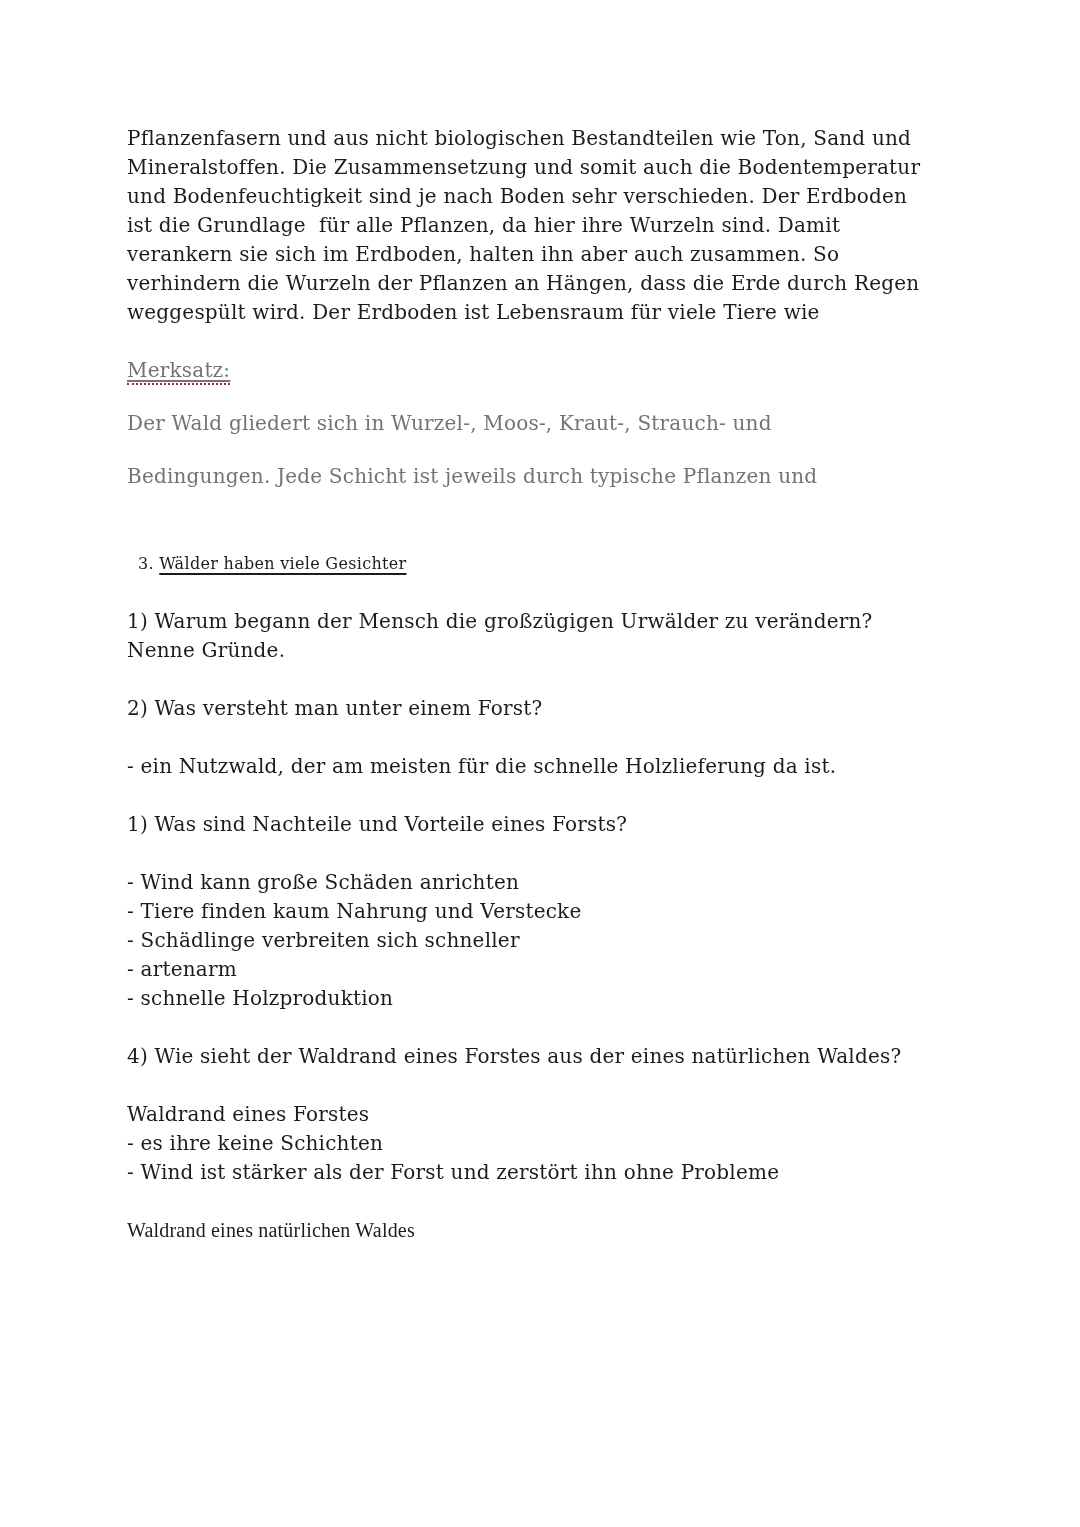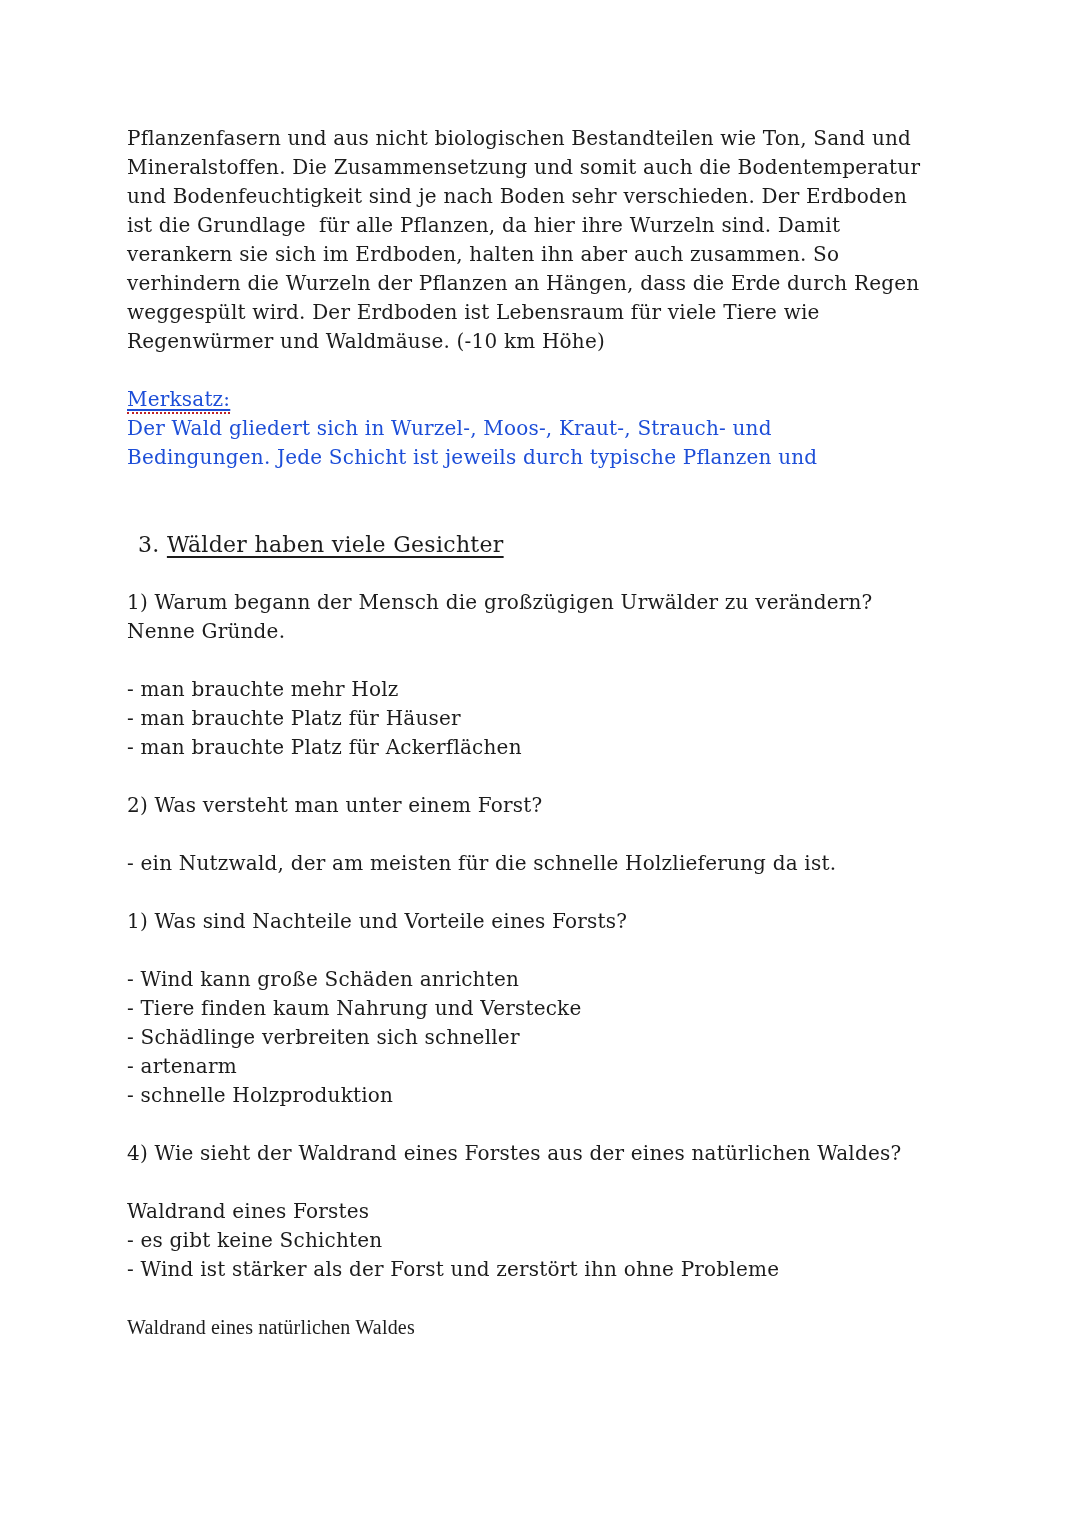--- a/index.html
+++ b/index.html
@@ -33,33 +33,34 @@
   }
   .block:last-child {
     margin-bottom: 0;
     font-family: Liberation Serif, serif;
   }
   .line {
     white-space: pre-wrap;
     min-height: 29px;
   }
   .red .line, .red {
-    color: #1d4ed8;
+    color: #737373;
+    margin-top: 24px;
   }
   .note-title {
     margin-bottom: 0;
   }
   .merksatz-underline {
     text-decoration: underline;
     text-underline-offset: 3px;
     border-bottom: 2px dotted #bf2026;
     padding-bottom: 1px;
   }
   .heading {
-    font-size: 22px;
+    font-size: 16px;
     padding-left: 11px;
     letter-spacing: 0.3px;
   }
   .heading .underline {
     text-decoration: underline;
     text-decoration-thickness: 1.5px;
     text-underline-offset: 4px;
   }
   .extra-gap {
     margin-top: 58px;
@@ -71,36 +72,30 @@
 <div class="page">
   <div class="doc-body">
       <div class="block paragraph">
         <div class="line">Pflanzenfasern und aus nicht biologischen Bestandteilen wie Ton, Sand und</div>
         <div class="line">Mineralstoffen. Die Zusammensetzung und somit auch die Bodentemperatur</div>
         <div class="line">und Bodenfeuchtigkeit sind je nach Boden sehr verschieden. Der Erdboden</div>
         <div class="line">ist die Grundlage  für alle Pflanzen, da hier ihre Wurzeln sind. Damit</div>
         <div class="line">verankern sie sich im Erdboden, halten ihn aber auch zusammen. So</div>
         <div class="line">verhindern die Wurzeln der Pflanzen an Hängen, dass die Erde durch Regen</div>
         <div class="line">weggespült wird. Der Erdboden ist Lebensraum für viele Tiere wie</div>
-        <div class="line">Regenwürmer und Waldmäuse. (-10 km Höhe)</div>
       </div>
       <div class="block note red">
         <div class="line note-title"><span class="merksatz-underline">Merksatz:</span></div>
         <div class="line">Der Wald gliedert sich in Wurzel-, Moos-, Kraut-, Strauch- und</div>
         <div class="line">Bedingungen. Jede Schicht ist jeweils durch typische Pflanzen und</div>
       </div>
       <div class="block heading extra-gap"><span>3. </span><span class="underline">Wälder haben viele Gesichter</span></div>
       <div class="block paragraph">
         <div class="line">1) Warum begann der Mensch die großzügigen Urwälder zu verändern?</div>
         <div class="line">Nenne Gründe.</div>
-      </div>
-      <div class="block paragraph">
-        <div class="line">- man brauchte mehr Holz</div>
-        <div class="line">- man brauchte Platz für Häuser</div>
-        <div class="line">- man brauchte Platz für Ackerflächen</div>
       </div>
       <div class="block paragraph">
         <div class="line">2) Was versteht man unter einem Forst?</div>
       </div>
       <div class="block paragraph">
         <div class="line">- ein Nutzwald, der am meisten für die schnelle Holzlieferung da ist.</div>
       </div>
       <div class="block paragraph">
         <div class="line">1) Was sind Nachteile und Vorteile eines Forsts?</div>
       </div>
@@ -109,20 +104,20 @@
         <div class="line">- Tiere finden kaum Nahrung und Verstecke</div>
         <div class="line">- Schädlinge verbreiten sich schneller</div>
         <div class="line">- artenarm</div>
         <div class="line">- schnelle Holzproduktion</div>
       </div>
       <div class="block paragraph">
         <div class="line">4) Wie sieht der Waldrand eines Forstes aus der eines natürlichen Waldes?</div>
       </div>
       <div class="block paragraph">
         <div class="line">Waldrand eines Forstes</div>
-        <div class="line">- es gibt keine Schichten</div>
+        <div class="line">- es ihre keine Schichten</div>
         <div class="line">- Wind ist stärker als der Forst und zerstört ihn ohne Probleme</div>
       </div>
       <div class="block paragraph">
         <div class="line">Waldrand eines natürlichen Waldes</div>
       </div>
     </div>
 </div>
 
 </body></html>

